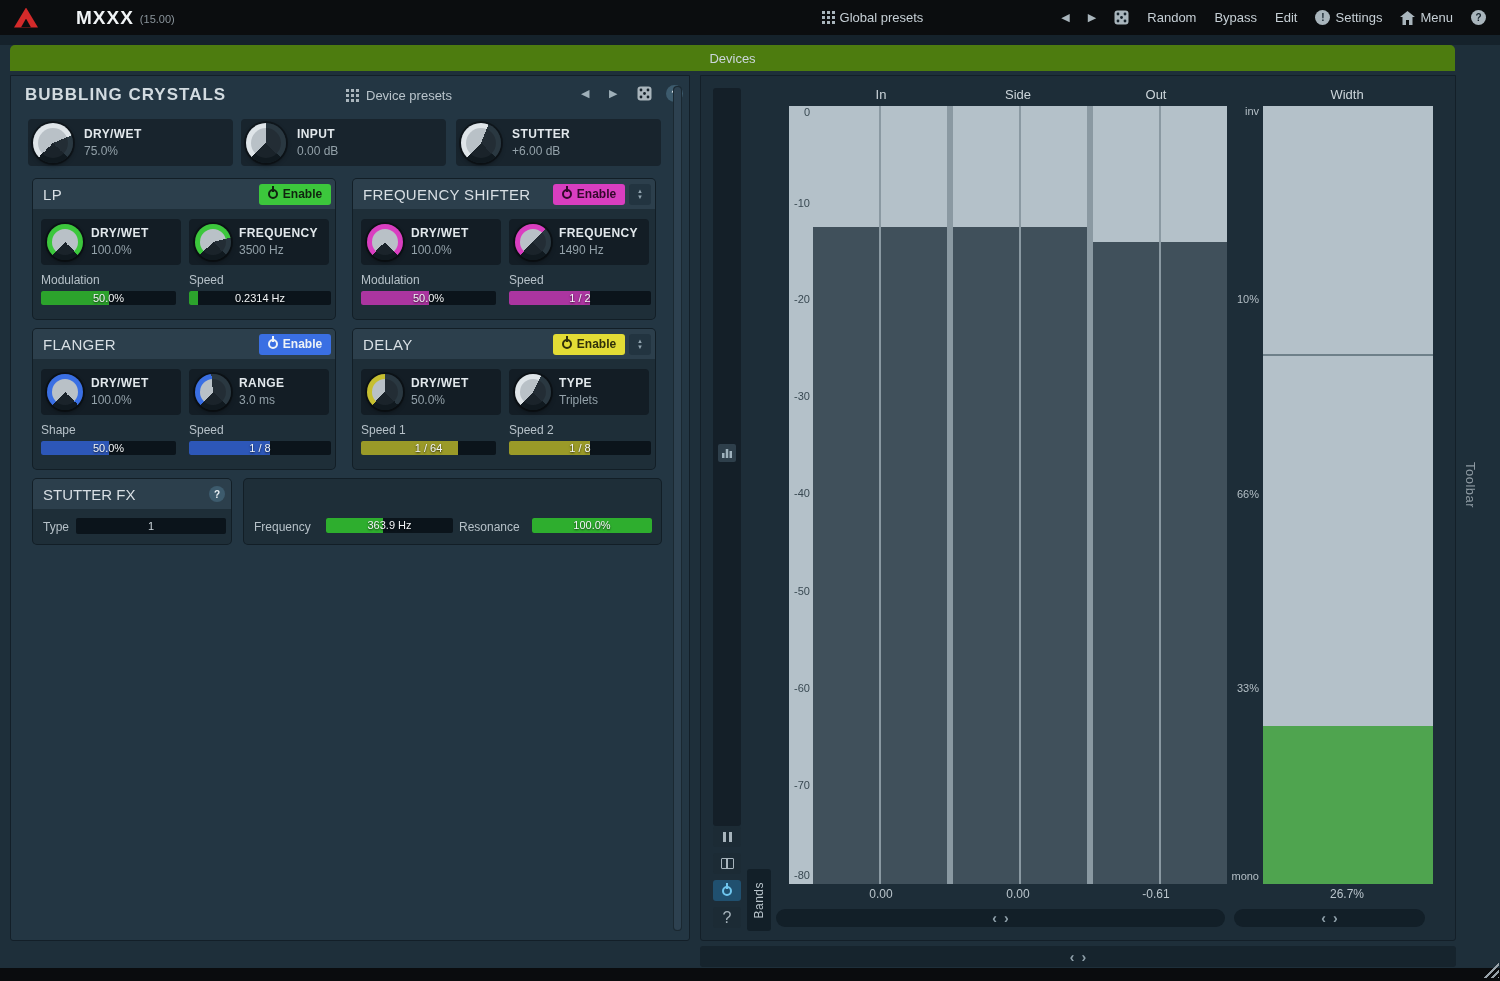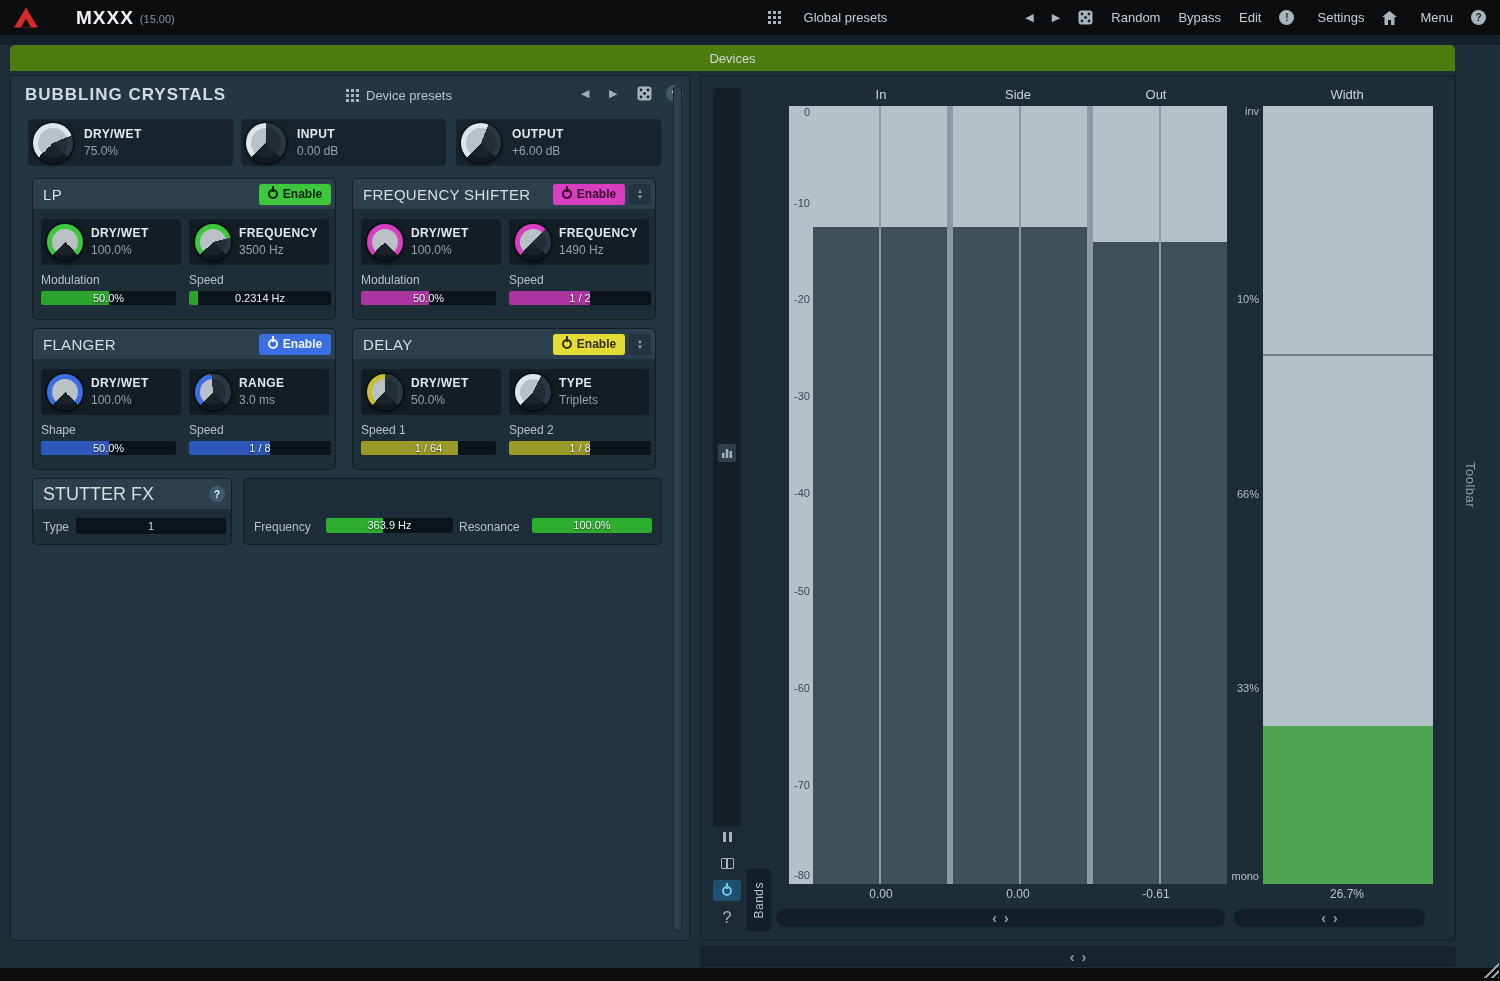--- a/index.html
+++ b/index.html
@@ -12,21 +12,21 @@
     color:#c7d0d6;
     -webkit-font-smoothing:antialiased;
   }
   
   .titlebar{position:absolute;left:0;top:0;width:1500px;height:35px;background:#0b0d0f;display:flex;align-items:center;padding:0 14px;}
   .melda-logo{position:relative;width:24px;height:20px;background:#d42a2a;clip-path:polygon(50% 0,100% 100%,0 100%);margin-right:9px;flex:none;}
   .melda-logo::after{content:"";position:absolute;left:50%;bottom:0;transform:translateX(-50%);width:10px;height:9px;background:#0b0d0f;clip-path:polygon(50% 0,100% 100%,0 100%);}
   .app-title{font-size:19px;font-weight:bold;color:#f1f4f6;letter-spacing:1px;margin-left:29px;}
   .app-version{font-size:11px;color:#8a949b;margin-left:6px;margin-top:3px;}
   .tb-right{margin-left:auto;display:flex;align-items:center;gap:18px;font-size:13px;color:#c6cfd5;}
-  .tb-group{display:flex;align-items:center;gap:23px;cursor:default;}
+  .tb-group{display:flex;align-items:center;gap:5px;cursor:default;}
   .tb-presets{margin-right:120px;}
   .tb-arrow{font-size:11px;color:#aab6bd;cursor:default;}
   .circle-badge{width:15px;height:15px;border-radius:50%;background:#a9b5bc;color:#14212a;font-size:10px;font-weight:bold;display:flex;align-items:center;justify-content:center;}
   .icon-svg{display:block;}
   
   .devices-tab{position:absolute;left:10px;top:45px;width:1445px;height:26px;background:#4d7c0f;border-radius:5px 5px 0 0;display:flex;align-items:center;justify-content:center;font-size:13px;color:#ccd6dc;}
   
   .device-panel{position:absolute;left:10px;top:75px;width:680px;height:866px;background:#233643;border:1px solid #131f28;border-radius:0 0 3px 3px;}
   .dp-title{position:absolute;left:14px;top:9px;font-size:17px;font-weight:bold;letter-spacing:1px;color:#d2dbe0;}
   .dp-presets{position:absolute;left:335px;top:12px;display:flex;align-items:center;gap:7px;font-size:13px;color:#b9c4cb;}
@@ -61,21 +61,21 @@
   .k1{left:8px;} .k2{left:156px;}
   .bar-label{position:absolute;top:64px;font-size:12px;color:#b6c1c8;}
   .bl1{left:8px;} .bl2{left:156px;}
   .bar{position:absolute;top:82px;height:14px;background:#0b141b;border-radius:2px;overflow:hidden;}
   .b1{left:8px;width:135px;} .b2{left:156px;width:142px;}
   .bar-fill{position:absolute;left:0;top:0;bottom:0;}
   .bar-text{position:absolute;inset:0;text-align:center;font-size:11px;line-height:14px;color:#f2f5f7;text-shadow:0 1px 2px rgba(0,0,0,.75);}
   
   .small-box{position:absolute;top:403px;height:65px;border-radius:4px;background:#1e2e38;box-shadow:0 0 0 1px #121e26;}
   .sb-header{position:absolute;left:0;top:0;right:0;height:30px;background:#2c3f4c;border-radius:4px 4px 0 0;display:flex;align-items:center;padding:0 6px 0 10px;}
-  .sb-title{flex:1;font-size:18px;color:#d8dfe4;}
+  .sb-title{flex:1;font-size:15px;color:#d8dfe4;}
   .sb-help{width:16px;height:16px;border-radius:50%;background:#3d5b6d;color:#e8eef2;font-size:10px;font-weight:bold;display:flex;align-items:center;justify-content:center;}
   .type-label{position:absolute;left:10px;top:41px;font-size:12px;color:#b6c1c8;}
   .type-field{position:absolute;left:43px;top:39px;width:150px;height:16px;background:#0b141b;border-radius:2px;text-align:center;font-size:11px;line-height:16px;color:#cdd6db;}
   .bp-label-f{position:absolute;left:10px;top:41px;font-size:12px;color:#b6c1c8;}
   .bp-bar-f{position:absolute;left:82px;top:39px;width:127px;height:15px;background:#0b141b;border-radius:2px;overflow:hidden;}
   .bp-label-r{position:absolute;left:215px;top:41px;font-size:12px;color:#b6c1c8;}
   .bp-bar-r{position:absolute;left:288px;top:39px;width:120px;height:15px;background:#0b141b;border-radius:2px;overflow:hidden;}
   .bp-bar-f .bar-text,.bp-bar-r .bar-text{line-height:15px;}
   .dp-scrollbar{position:absolute;left:662px;top:10px;width:9px;height:845px;background:#1a2831;border-radius:4px;}
   .dp-scroll-thumb{position:absolute;left:1px;right:1px;top:1px;bottom:1px;background:#2d4150;border-radius:4px;}
@@ -211,21 +211,21 @@
     <div class="knob knob-lg" style="background: conic-gradient(from 225deg, rgb(223, 229, 233) 0deg, rgb(223, 229, 233) 135deg, rgb(42, 56, 65) 135deg, rgb(42, 56, 65) 270deg, rgb(16, 25, 31) 270deg, rgb(16, 25, 31) 360deg);">
         <div class="knob-face" style="background: conic-gradient(from 225deg, rgb(185, 193, 199) 0deg, rgb(185, 193, 199) 135deg, rgb(35, 45, 53) 135deg, rgb(35, 45, 53) 270deg, rgb(26, 35, 42) 270deg, rgb(26, 35, 42) 360deg);"></div>
       </div>
     <div class="kb-label">INPUT</div>
     <div class="kb-value">0.00 dB</div>
   </div>
   <div class="master-box" style="left:445px">
     <div class="knob knob-lg" style="background: conic-gradient(from 225deg, rgb(223, 229, 233) 0deg, rgb(223, 229, 233) 156.6deg, rgb(42, 56, 65) 156.6deg, rgb(42, 56, 65) 270deg, rgb(16, 25, 31) 270deg, rgb(16, 25, 31) 360deg);">
         <div class="knob-face" style="background: conic-gradient(from 225deg, rgb(185, 193, 199) 0deg, rgb(185, 193, 199) 156.6deg, rgb(35, 45, 53) 156.6deg, rgb(35, 45, 53) 270deg, rgb(26, 35, 42) 270deg, rgb(26, 35, 42) 360deg);"></div>
       </div>
-    <div class="kb-label">OUTPUT</div>
+    <div class="kb-label">STUTTER</div>
     <div class="kb-value">+6.00 dB</div>
   </div>
 
   <div class="module" style="left:22px;top:103px">
     <div class="module-header">
       <span class="module-title">LP</span>
       <button class="enable-btn en-dark" style="background-color: rgb(60, 199, 60);">
         <span class="power-icon"></span>
         <span>Enable</span>
       </button>

